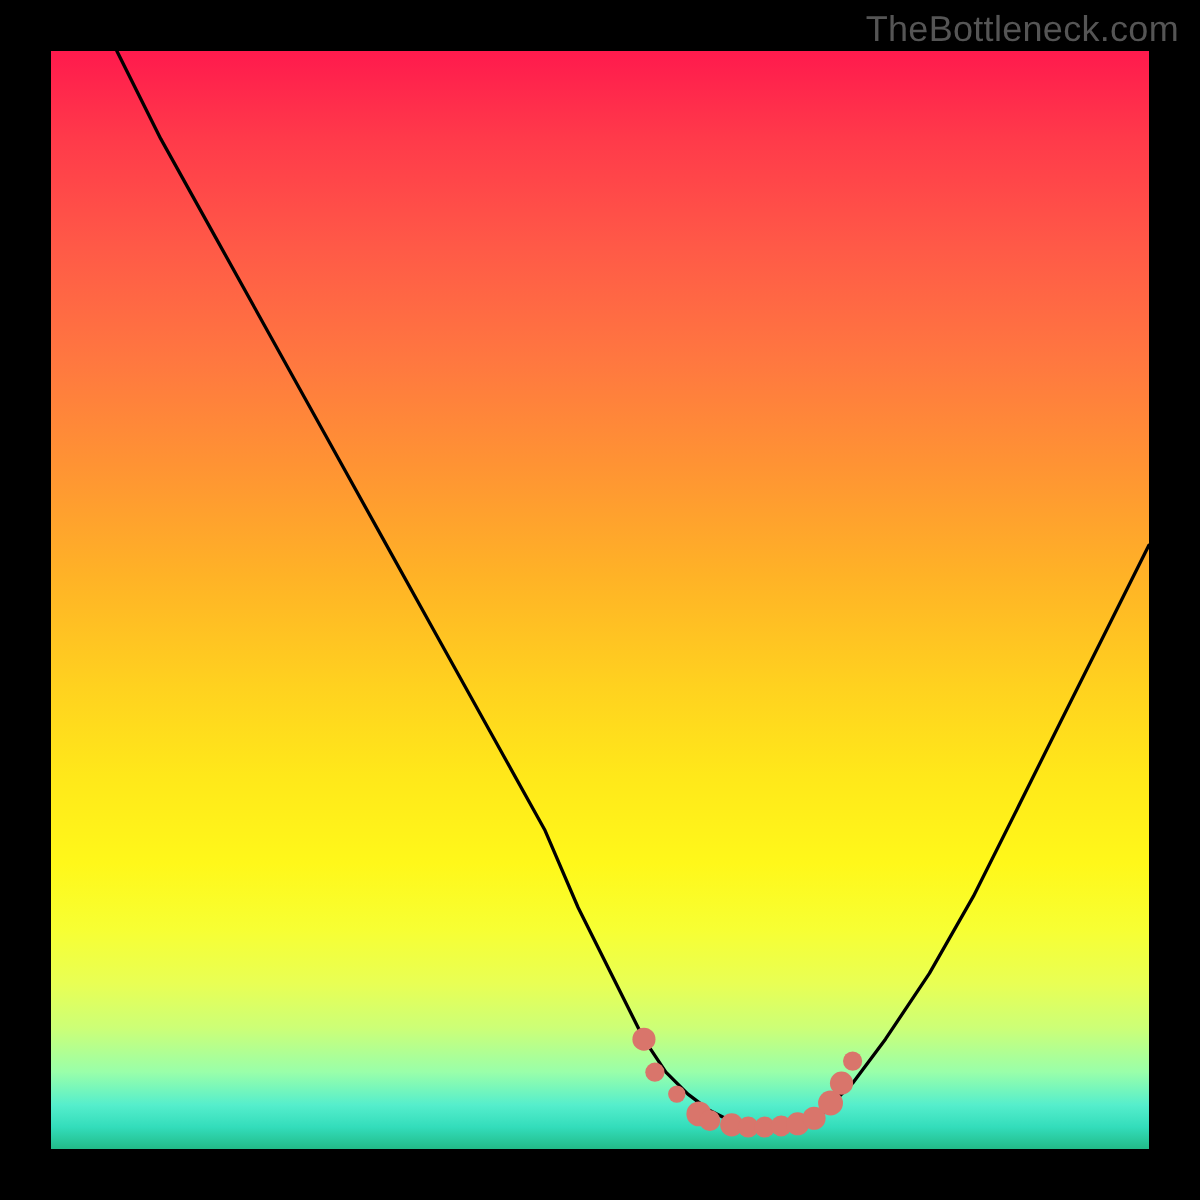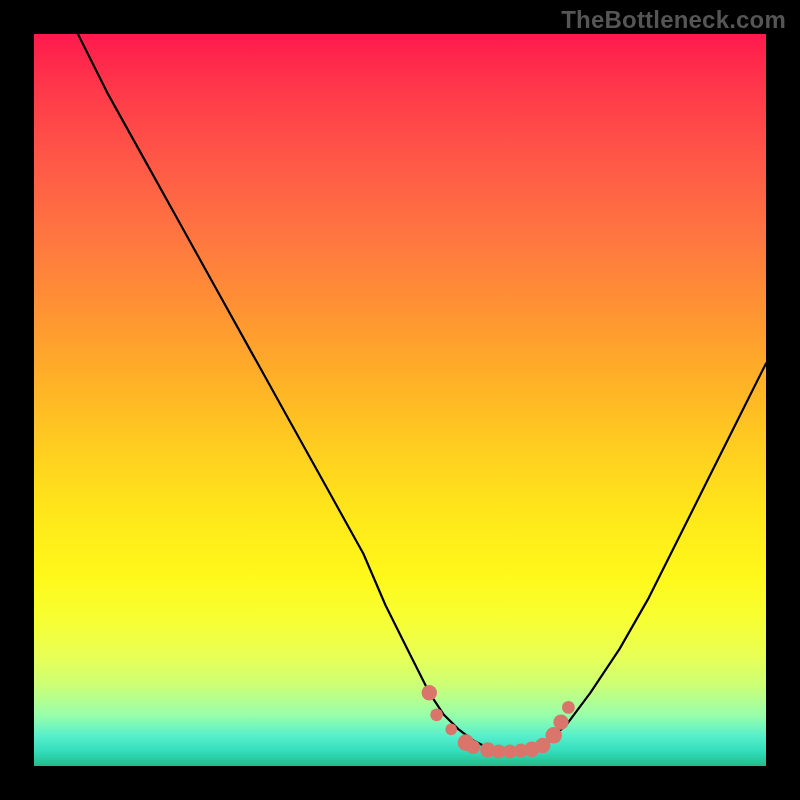--- a/index.html
+++ b/index.html
@@ -43,21 +43,21 @@
       #33ddbb 98%,
       #22bb88 100%
     );
   }
   .watermark {
     position: absolute;
     top: 6px;
     right: 14px;
     color: #555;
     font-size: 24px;
-    font-weight: 700;
+    font-weight: 400;
     letter-spacing: 0.2px;
     user-select: none;
   }
   svg.curve {
     position: absolute;
     top: 0;
     left: 0;
     width: 732px;
     height: 732px;
     overflow: visible;

